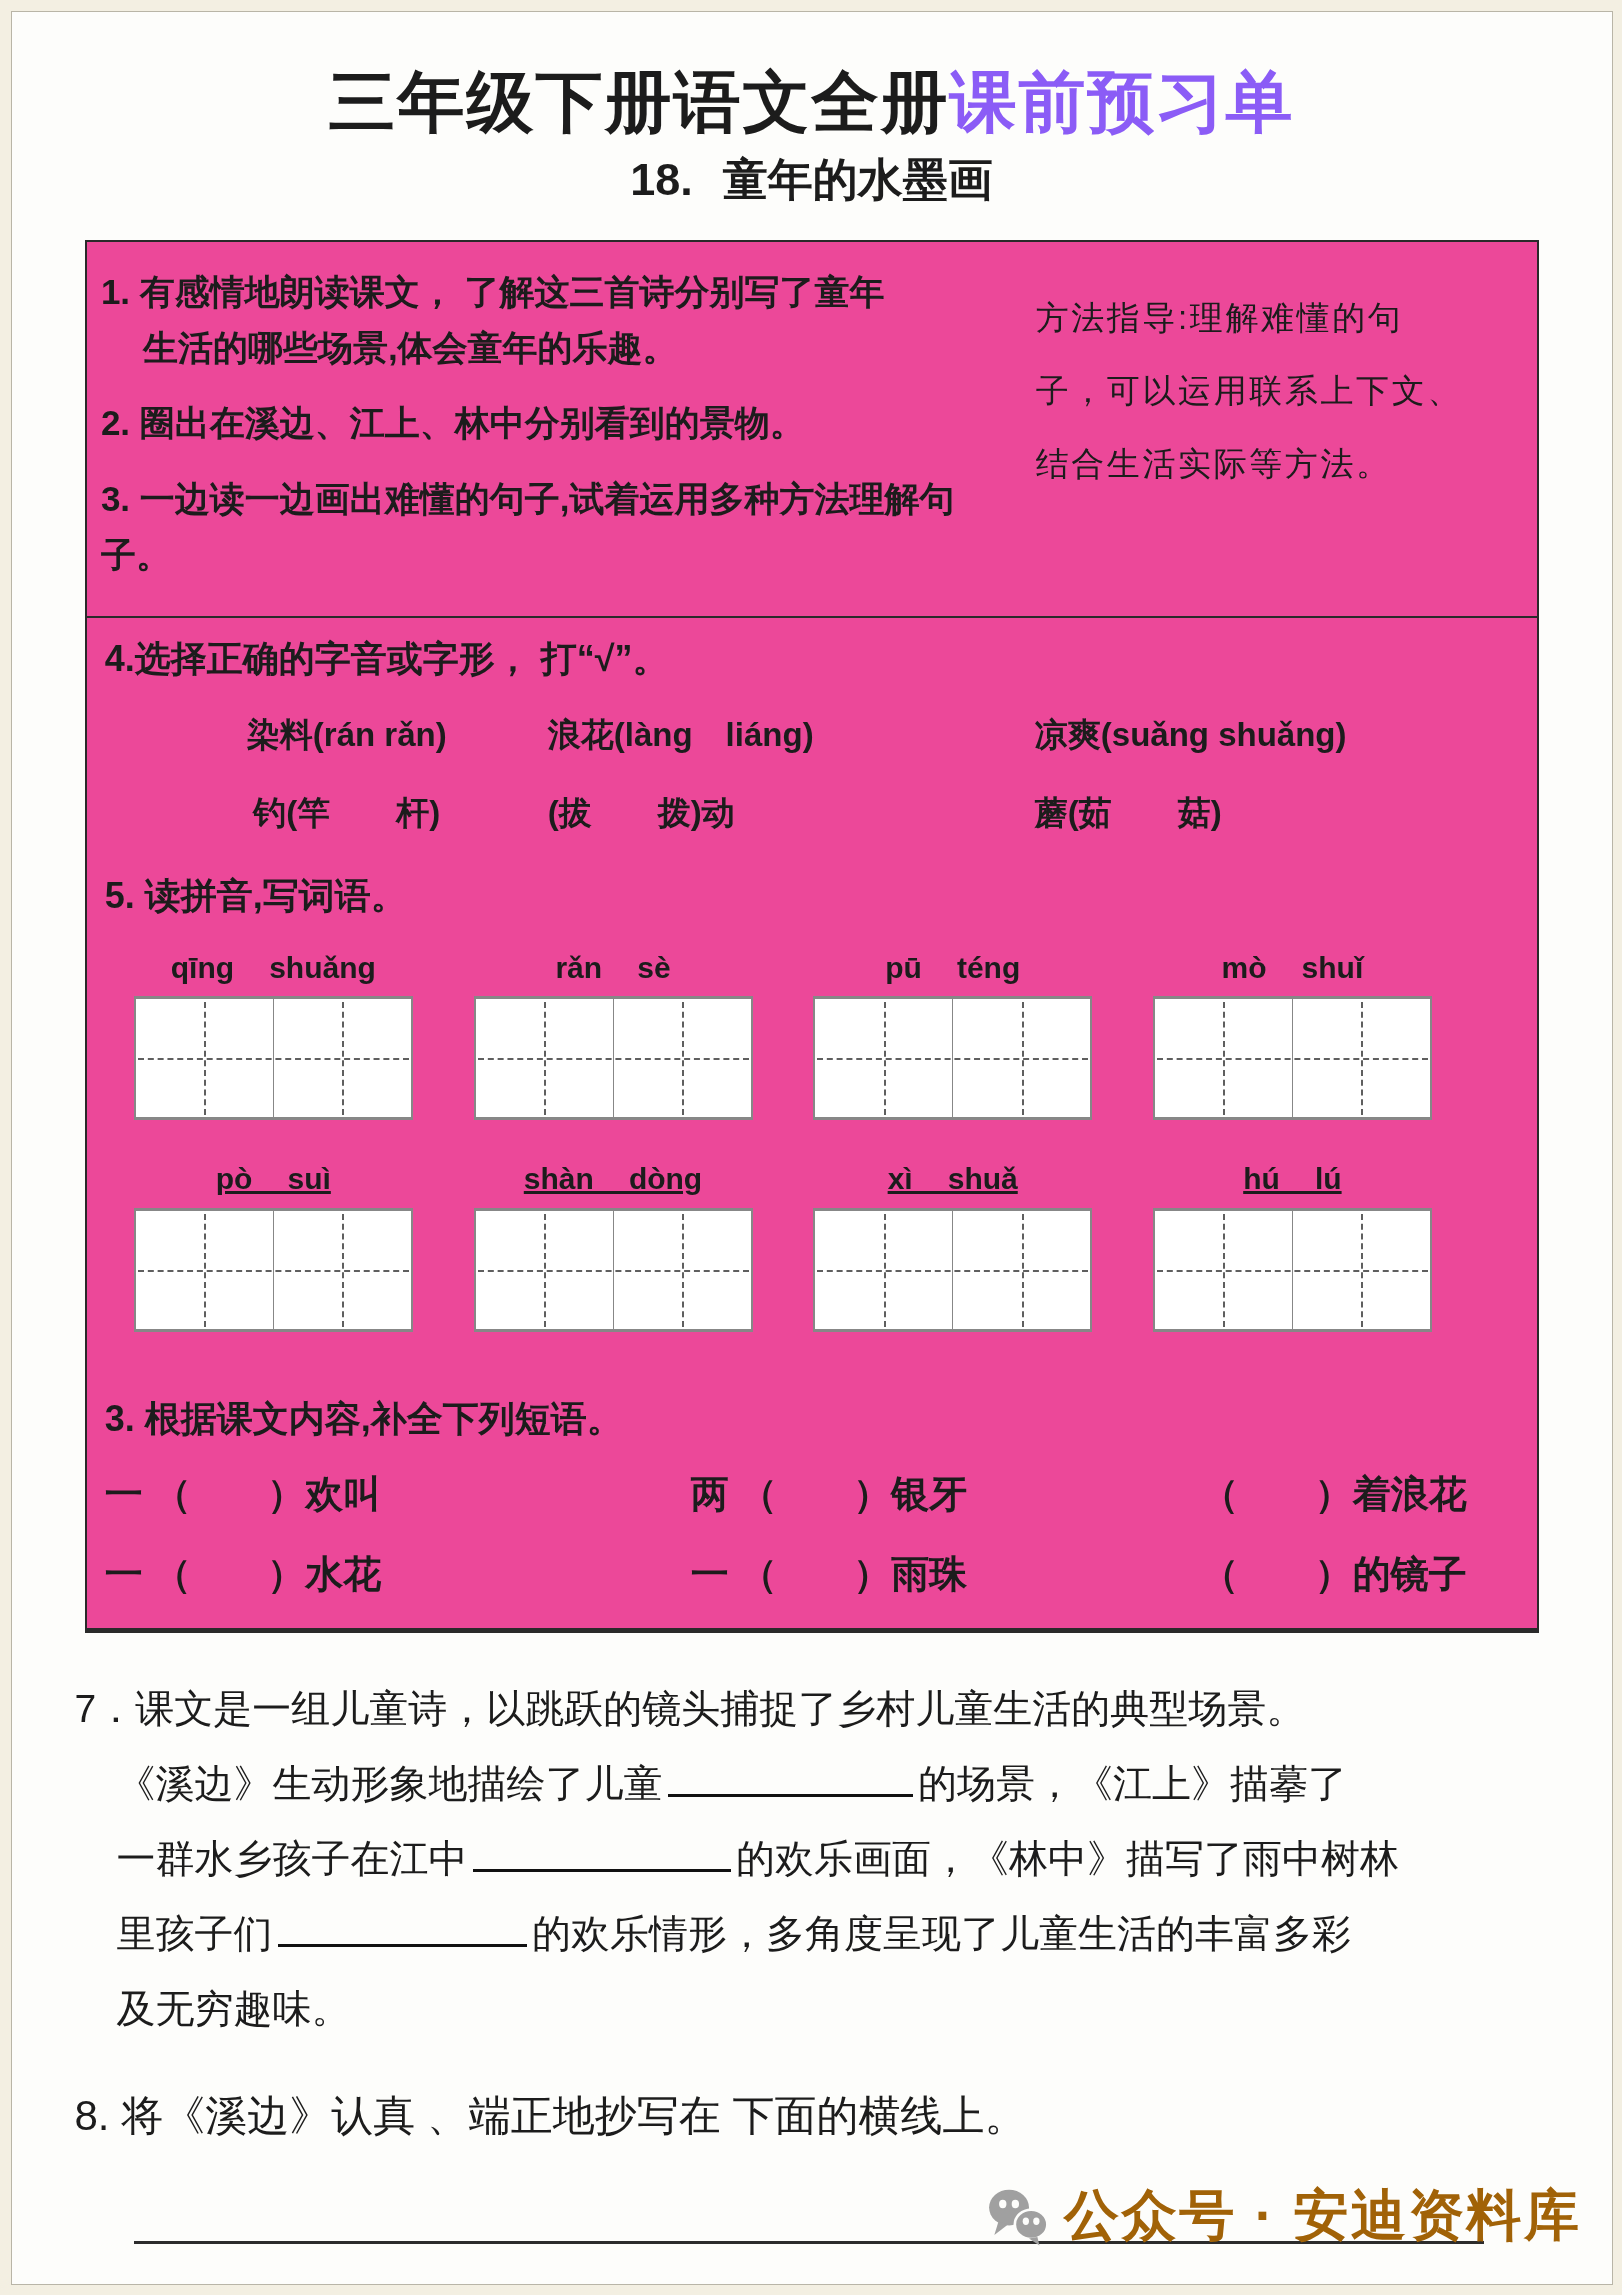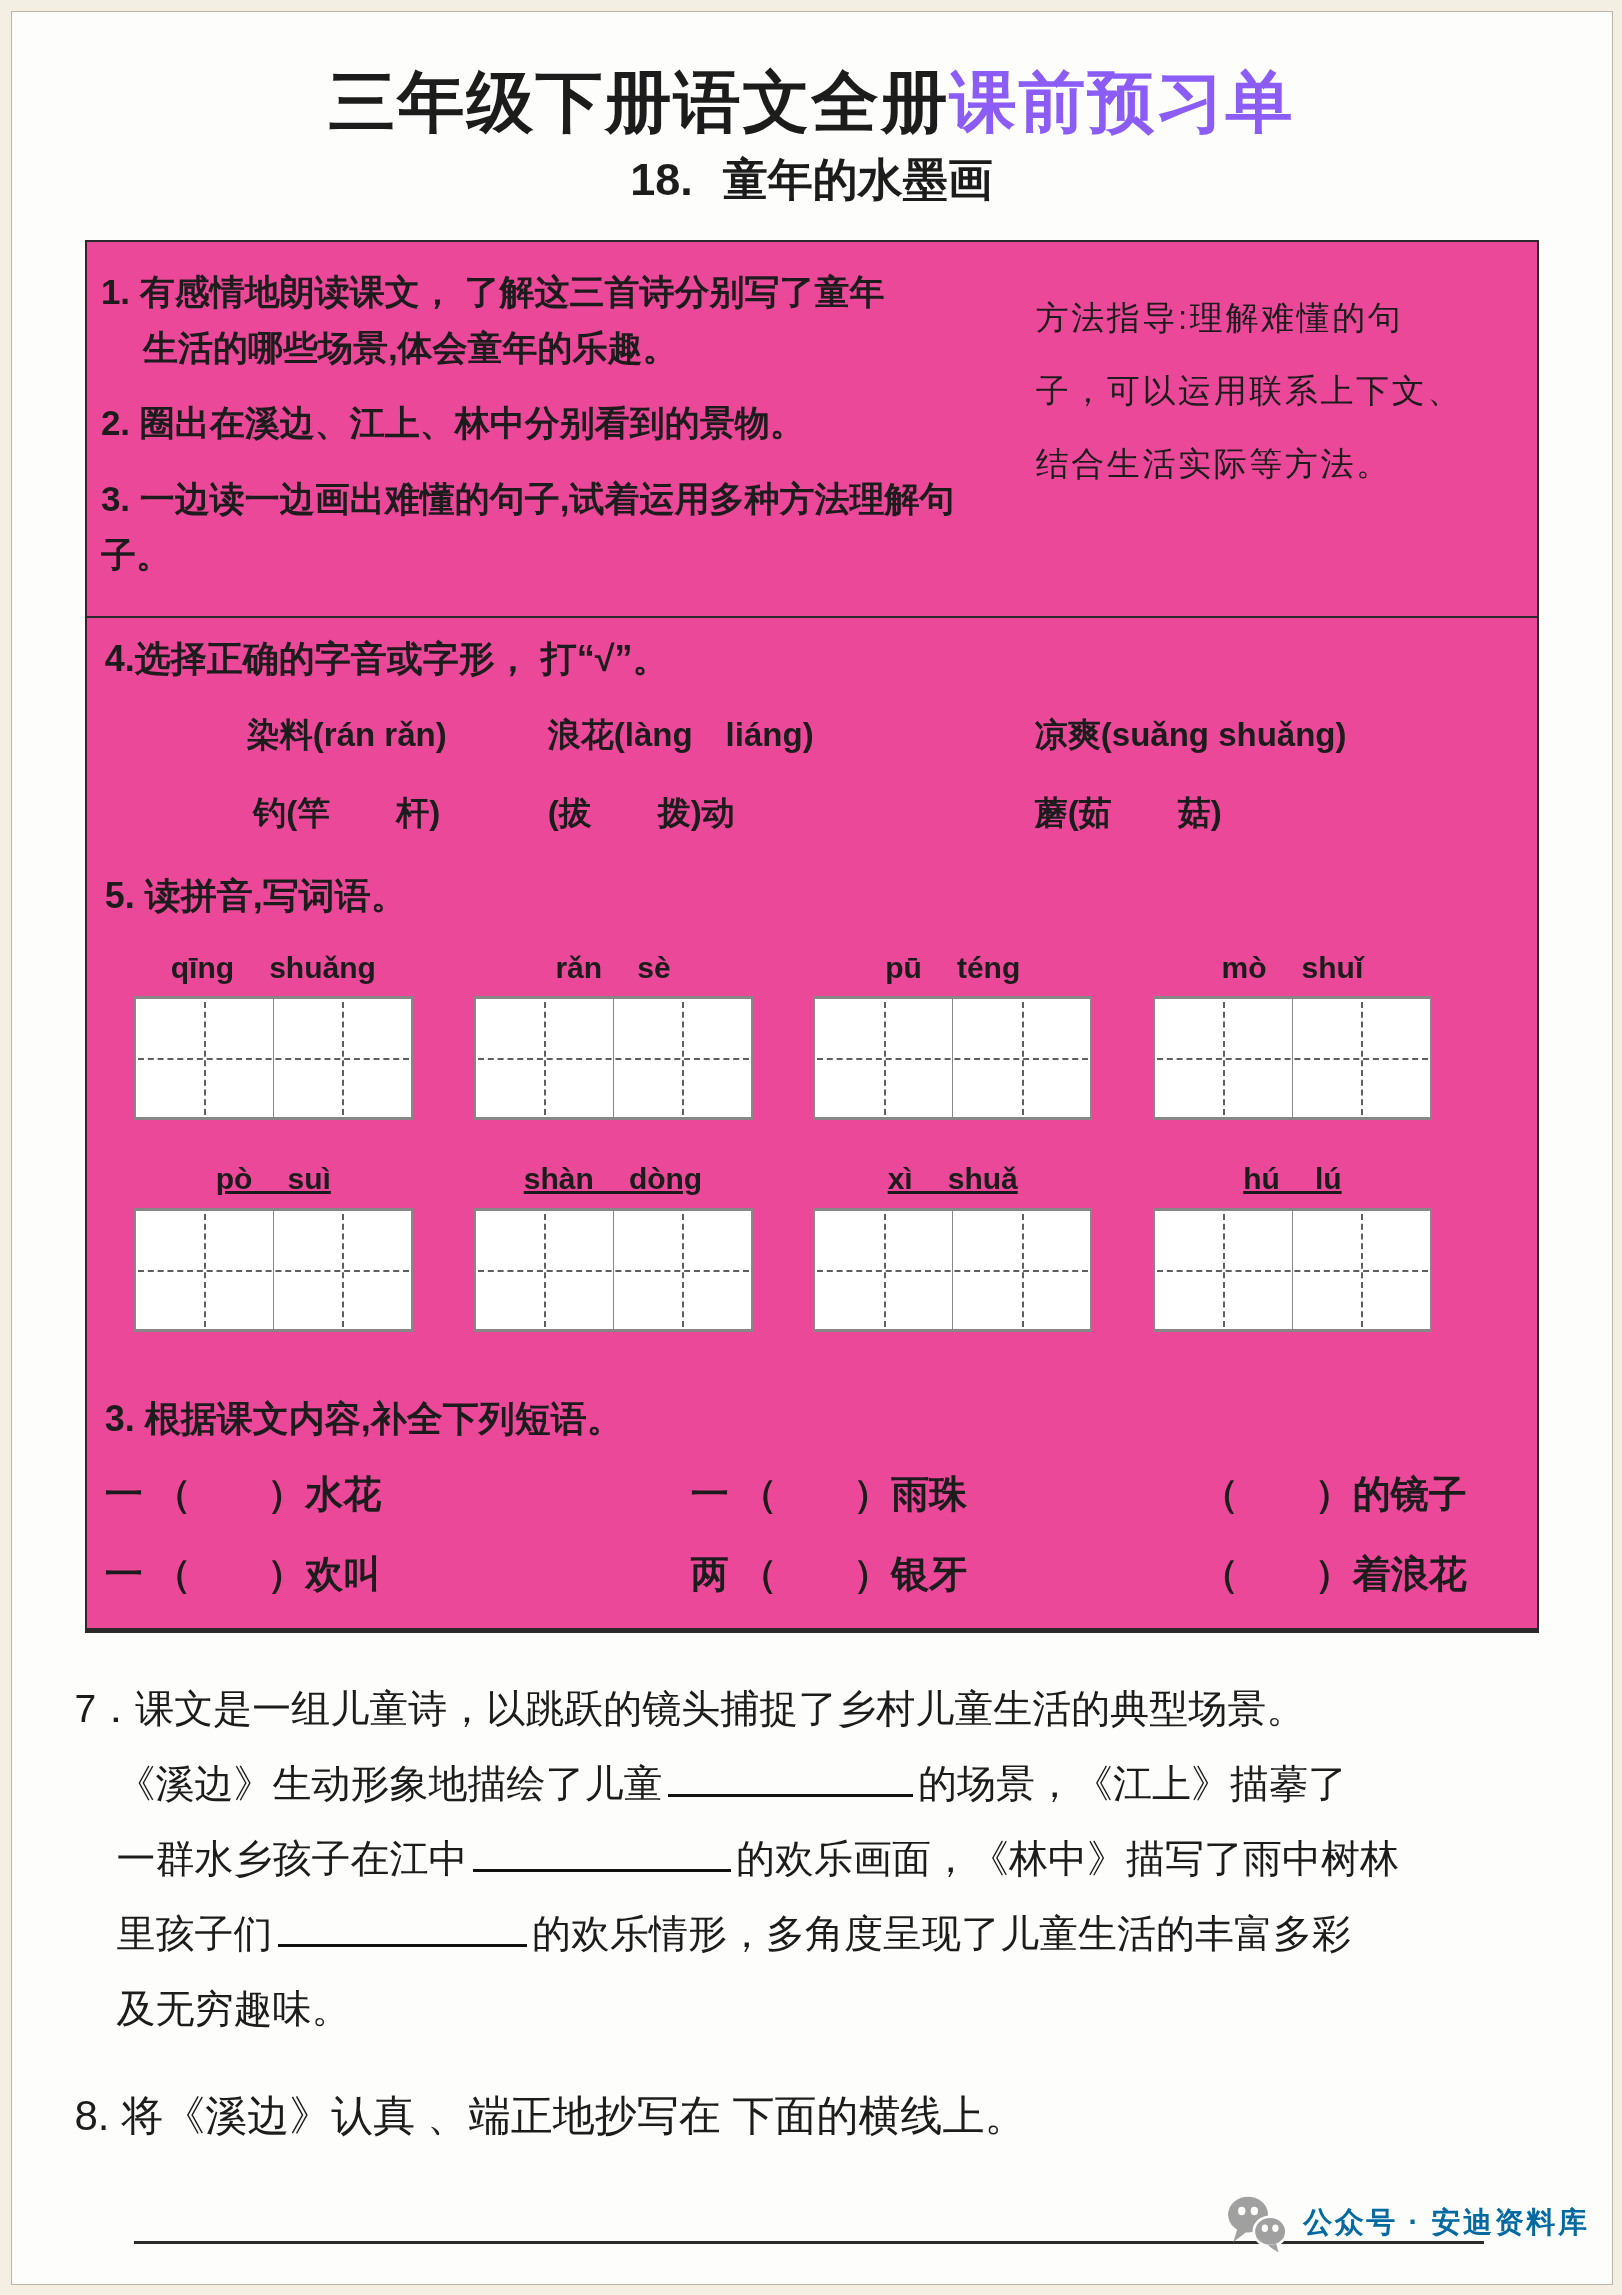--- a/index.html
+++ b/index.html
@@ -141,24 +141,24 @@
   .writeline{
     height:0;
     border-top:3.9px solid #2c2c2c;
     margin:0 128px 0 122px;
   }
   .writeline.first{ margin-top:98px; }
 
   
   .footer{
     position:absolute;
-    right:22px; bottom:31px;
+    right:30px; bottom:31px;
     display:flex; align-items:center; gap:14.4px;
-    color:#0369a1;
-    font-size:29px; font-weight:600;
+    color:#a16207;
+    font-size:55px; font-weight:600;
     letter-spacing:2.6px;
     white-space:nowrap;
   }
   .wechat{ width:63px; height:60px; flex:0 0 auto; }
 </style>
 </head>
 <body>
 
 <div class="sheet">
 
@@ -253,28 +253,28 @@
           <span class="pinyin">hú  lú</span>
           <div class="zigrid">
               <div class="cell"></div>
               <div class="cell"></div>
             </div>
         </div>
       </div>
 
       <div class="qtitle q6-title">3. 根据课文内容,补全下列短语。</div>
       <div class="q6-row">
+        <span class="c1">一 （　　）欢叫</span>
+        <span class="c2">两 （　　）银牙</span>
+        <span class="c3">（　　）着浪花</span>
+      </div>
+      <div class="q6-row">
         <span class="c1">一 （　　）水花</span>
         <span class="c2">一 （　　）雨珠</span>
         <span class="c3">（　　）的镜子</span>
-      </div>
-      <div class="q6-row">
-        <span class="c1">一 （　　）欢叫</span>
-        <span class="c2">两 （　　）银牙</span>
-        <span class="c3">（　　）着浪花</span>
       </div>
 
     </div>
   </div>
 
   <div class="q7">
     <span>7．课文是一组儿童诗，以跳跃的镜头捕捉了乡村儿童生活的典型场景。</span>
     <span class="ind"><span>《溪边》生动形象地描绘了儿童</span><span class="blank b2"></span><span>的场景，《江上》描摹了</span></span>
     <span class="ind"><span>一群水乡孩子在江中</span><span class="blank b3"></span><span>的欢乐画面，《林中》描写了雨中树林</span></span>
     <span class="ind"><span>里孩子们</span><span class="blank b4"></span><span>的欢乐情形，多角度呈现了儿童生活的丰富多彩</span></span>

